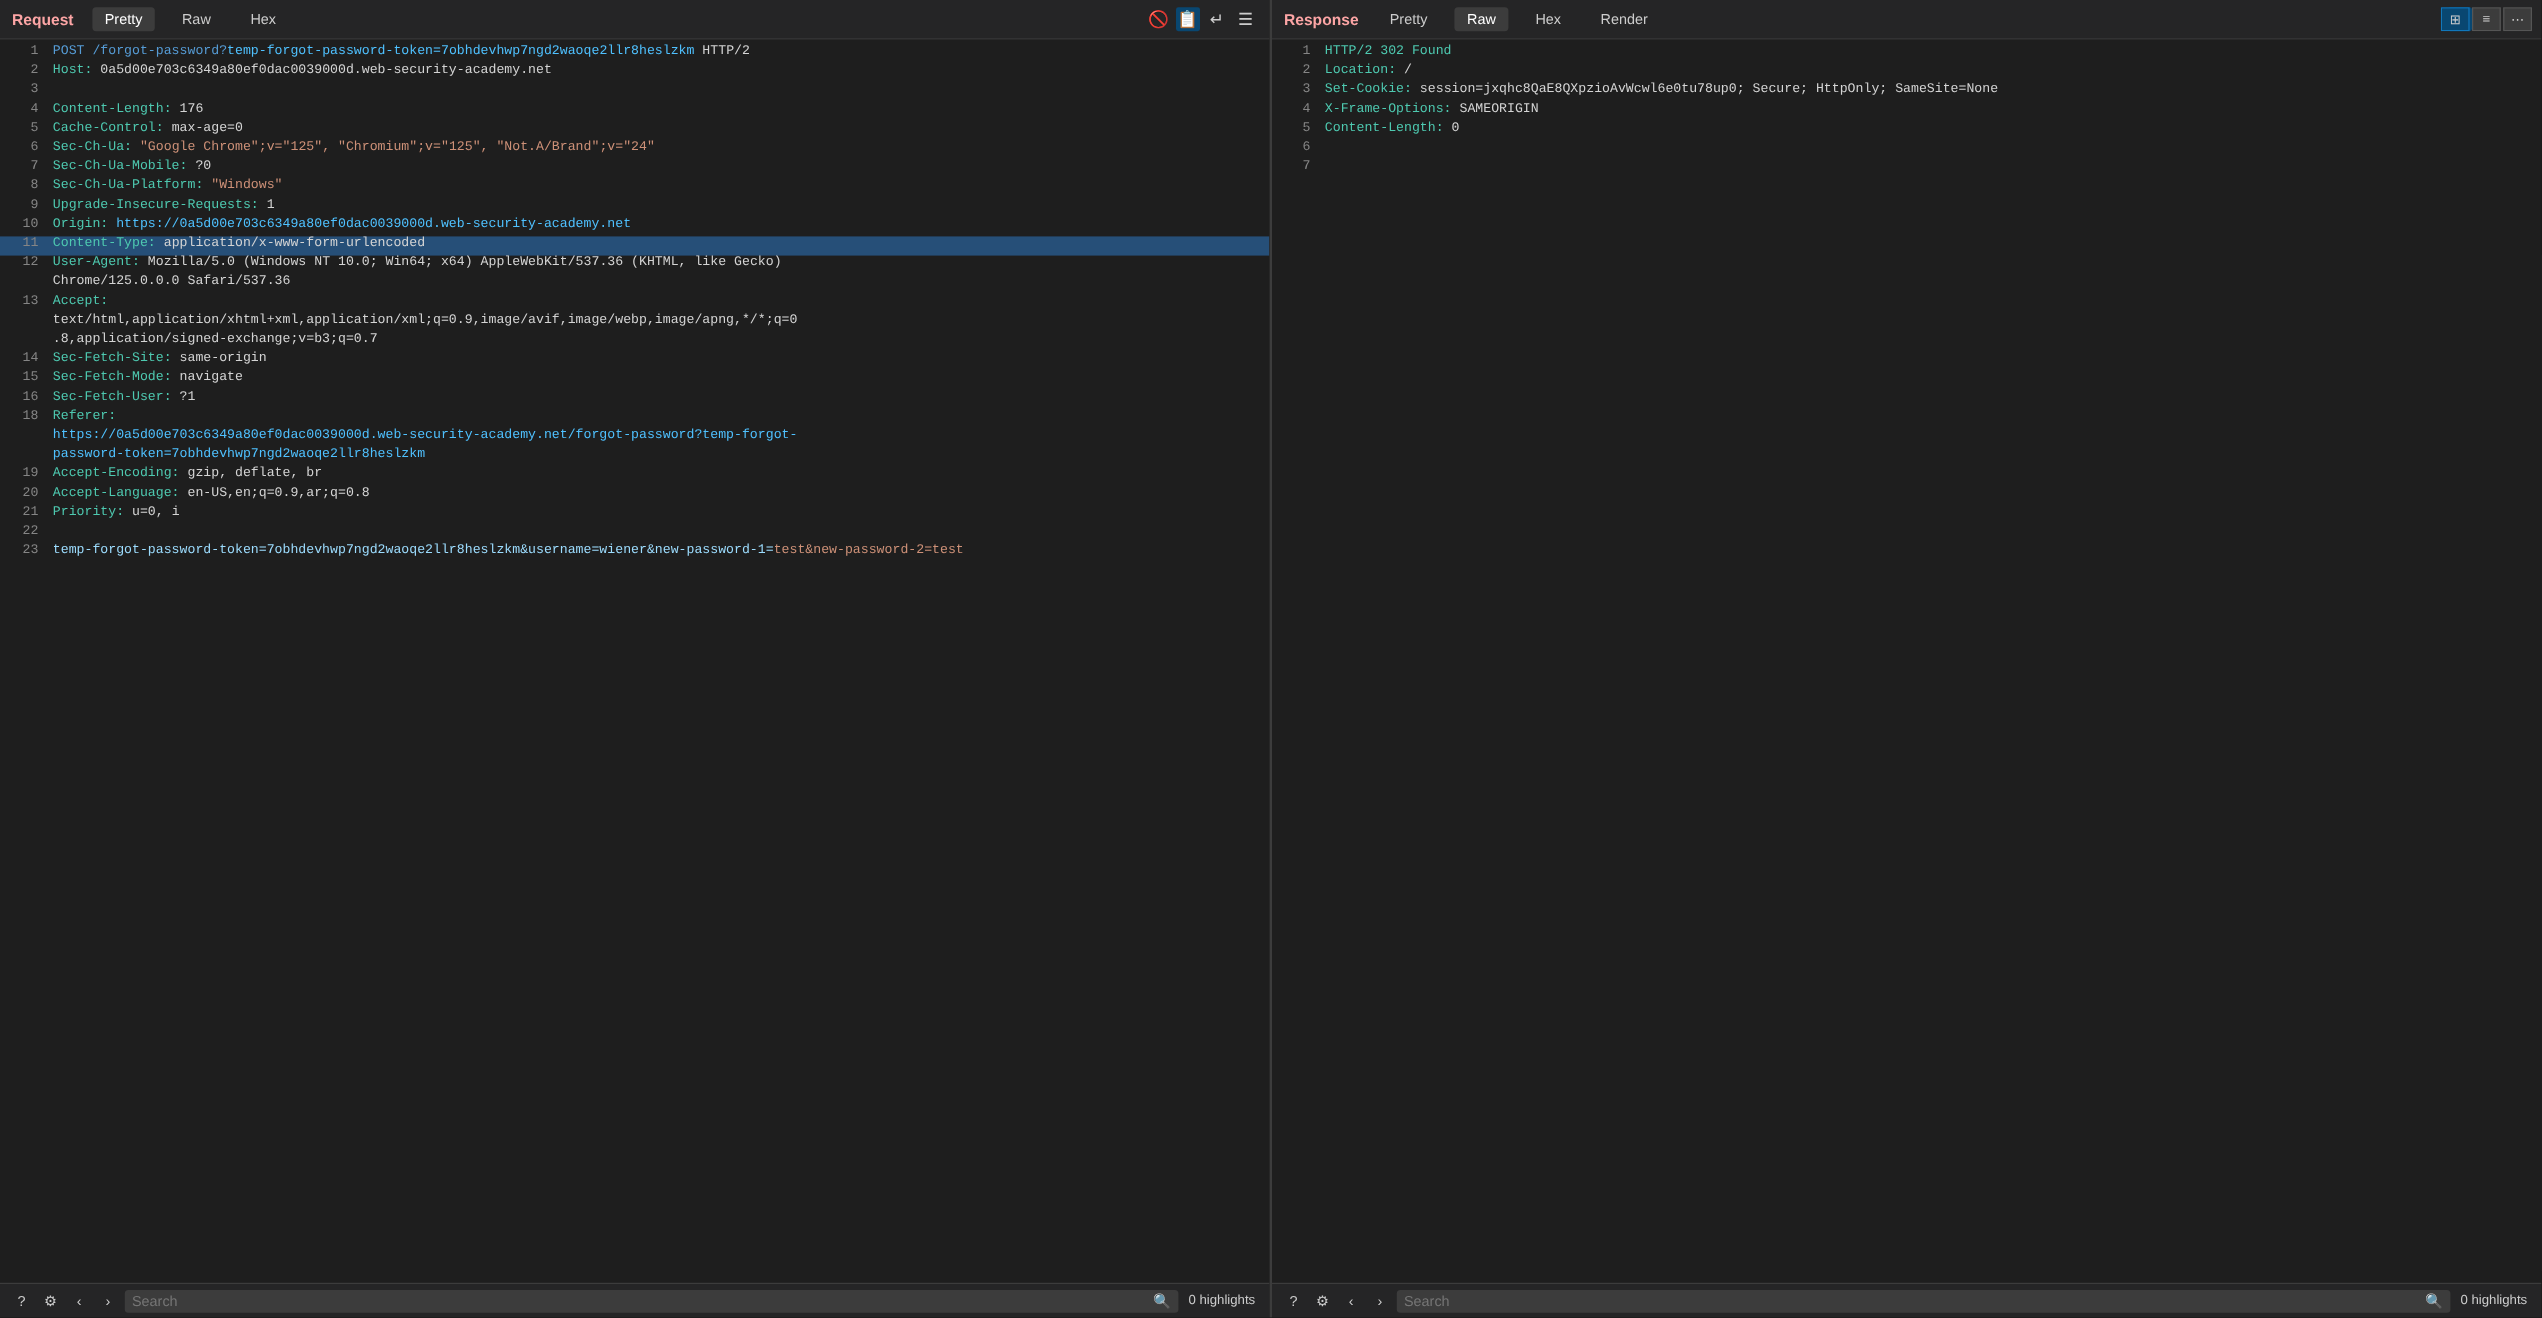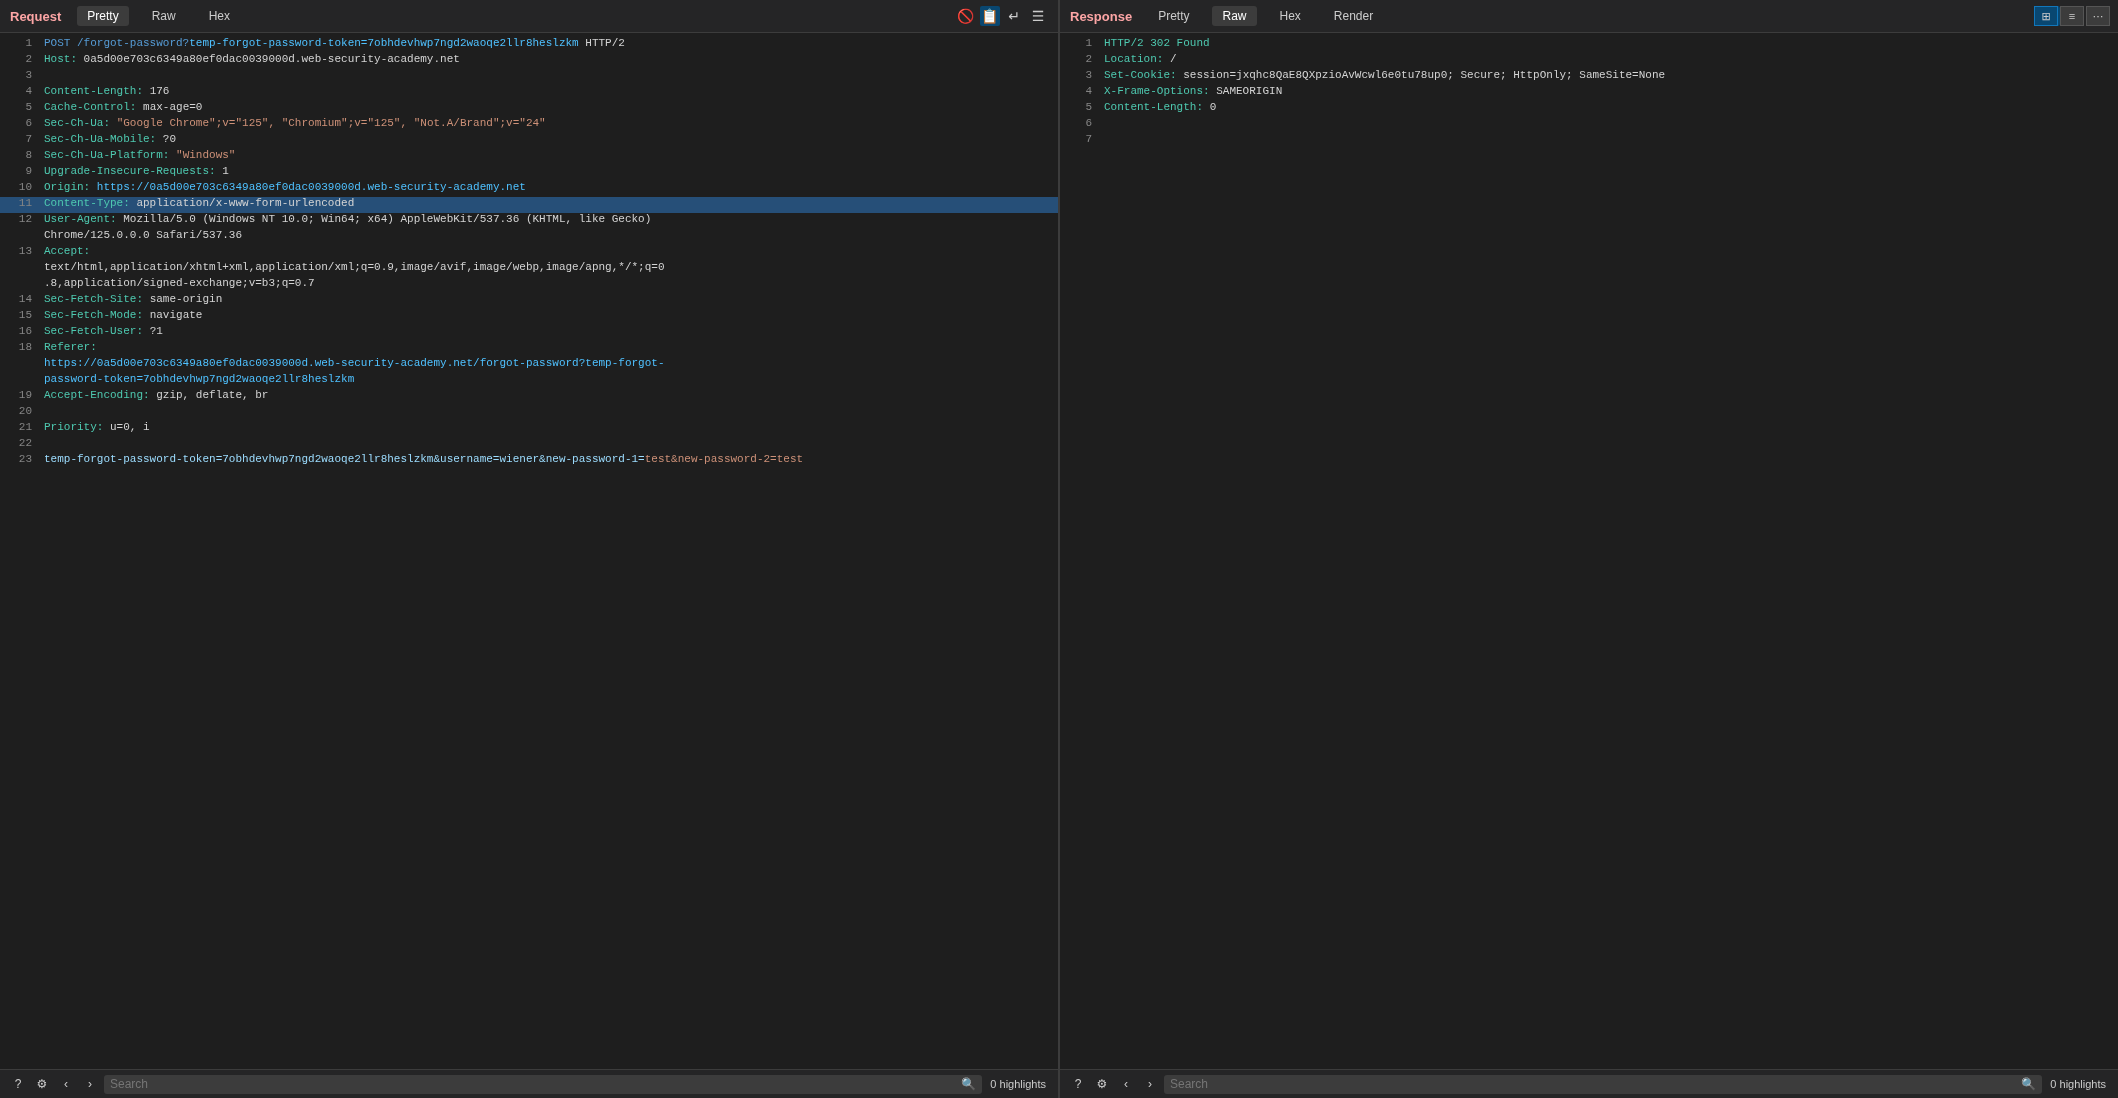--- a/index.html
+++ b/index.html
@@ -306,21 +306,21 @@
         <div class="code-line"><span class="line-number">13</span><span class="line-content"><span class="tok-header-name">Accept:</span></span></div>
         <div class="code-line"><span class="line-number"></span><span class="line-content"><span class="tok-header-val">text/html,application/xhtml+xml,application/xml;q=0.9,image/avif,image/webp,image/apng,*/*;q=0</span></span></div>
         <div class="code-line"><span class="line-number"></span><span class="line-content"><span class="tok-header-val">.8,application/signed-exchange;v=b3;q=0.7</span></span></div>
         <div class="code-line"><span class="line-number">14</span><span class="line-content"><span class="tok-header-name">Sec-Fetch-Site: </span><span class="tok-header-val">same-origin</span></span></div>
         <div class="code-line"><span class="line-number">15</span><span class="line-content"><span class="tok-header-name">Sec-Fetch-Mode: </span><span class="tok-header-val">navigate</span></span></div>
         <div class="code-line"><span class="line-number">16</span><span class="line-content"><span class="tok-header-name">Sec-Fetch-User: </span><span class="tok-header-val">?1</span></span></div>
         <div class="code-line"><span class="line-number">18</span><span class="line-content"><span class="tok-header-name">Referer:</span></span></div>
         <div class="code-line"><span class="line-number"></span><span class="line-content"><span class="tok-url">https://0a5d00e703c6349a80ef0dac0039000d.web-security-academy.net/forgot-password?temp-forgot-</span></span></div>
         <div class="code-line"><span class="line-number"></span><span class="line-content"><span class="tok-url">password-token=7obhdevhwp7ngd2waoqe2llr8heslzkm</span></span></div>
         <div class="code-line"><span class="line-number">19</span><span class="line-content"><span class="tok-header-name">Accept-Encoding: </span><span class="tok-header-val">gzip, deflate, br</span></span></div>
-        <div class="code-line"><span class="line-number">20</span></div>
+        <div class="code-line"><span class="line-number">20</span><span class="line-content"><span class="tok-header-name">Accept-Language: </span><span class="tok-header-val">en-US,en;q=0.9,ar;q=0.8</span></span></div>
         <div class="code-line"><span class="line-number">21</span><span class="line-content"><span class="tok-header-name">Priority: </span><span class="tok-header-val">u=0, i</span></span></div>
         <div class="code-line"><span class="line-number">22</span><span class="line-content"></span></div>
         <div class="code-line"><span class="line-number">23</span><span class="line-content"><span class="tok-body-key">temp-forgot-password-token=7obhdevhwp7ngd2waoqe2llr8heslzkm&amp;username=wiener&amp;new-password-1=</span><span class="tok-body-val">test&amp;new-password-2=test</span></span></div>
       </div>
 
     <div class="panel-footer">
       <button class="footer-icon-btn" title="Help">?</button>
       <button class="footer-icon-btn" title="Settings">⚙</button>
       <button class="footer-icon-btn" title="Previous">‹</button>
       <button class="footer-icon-btn" title="Next">›</button>

